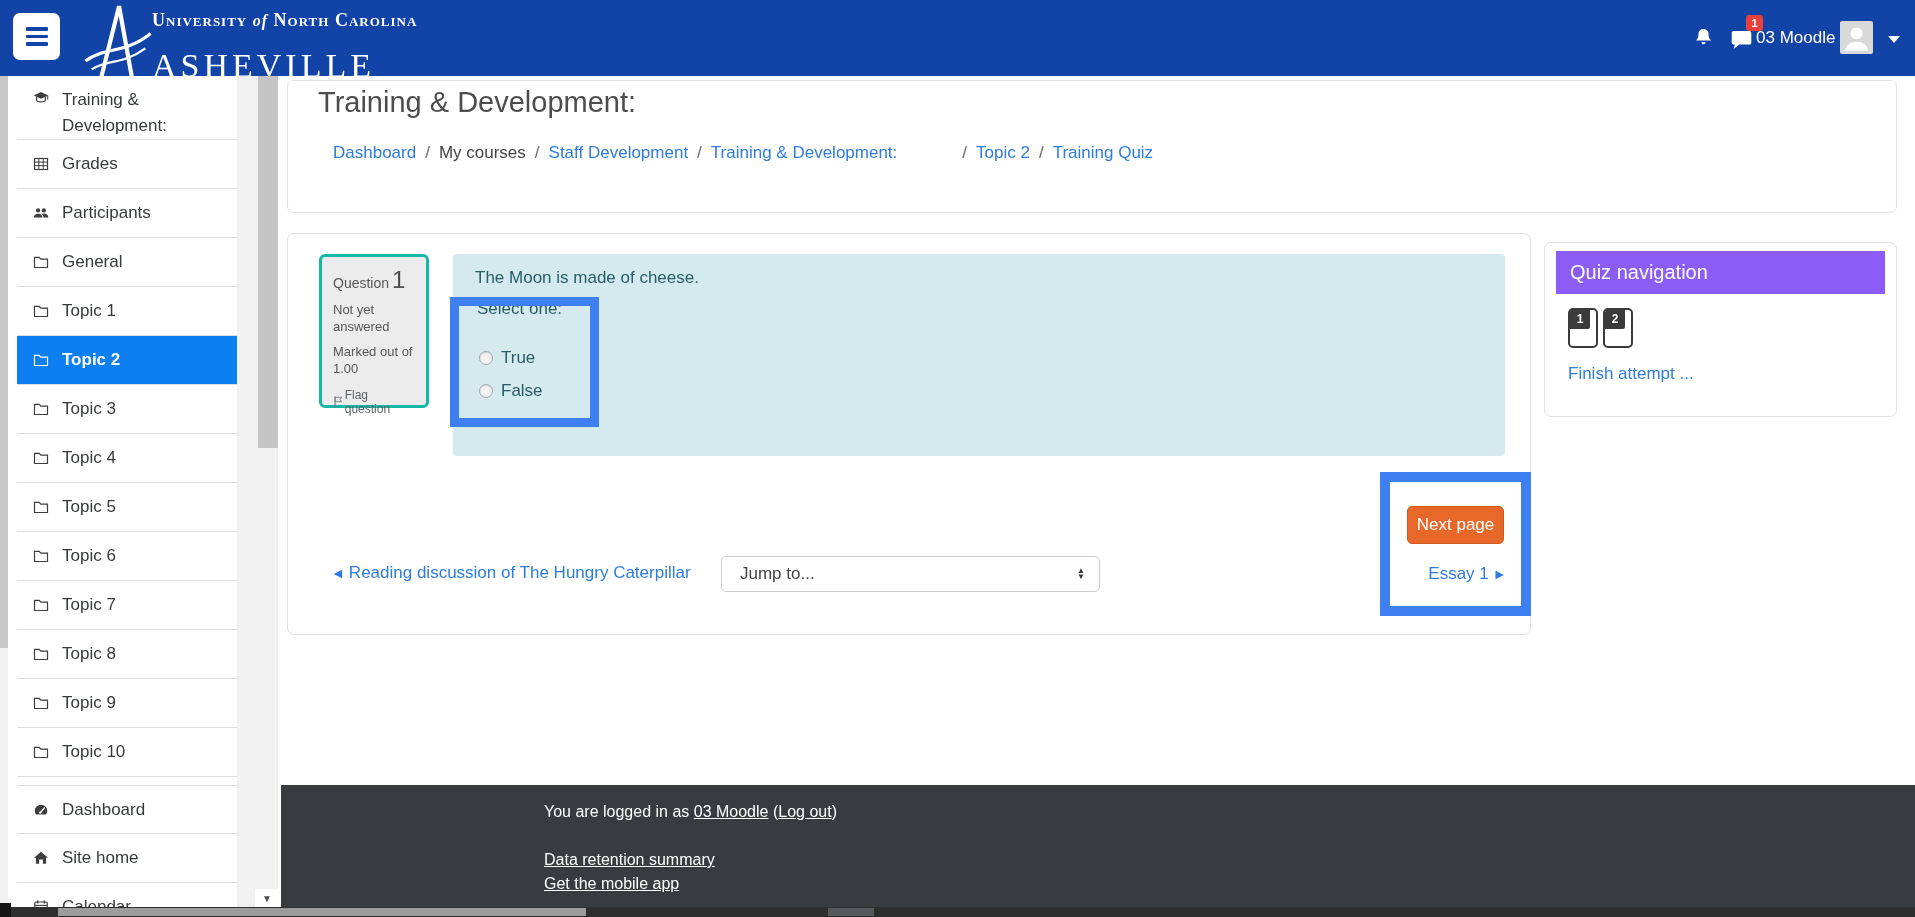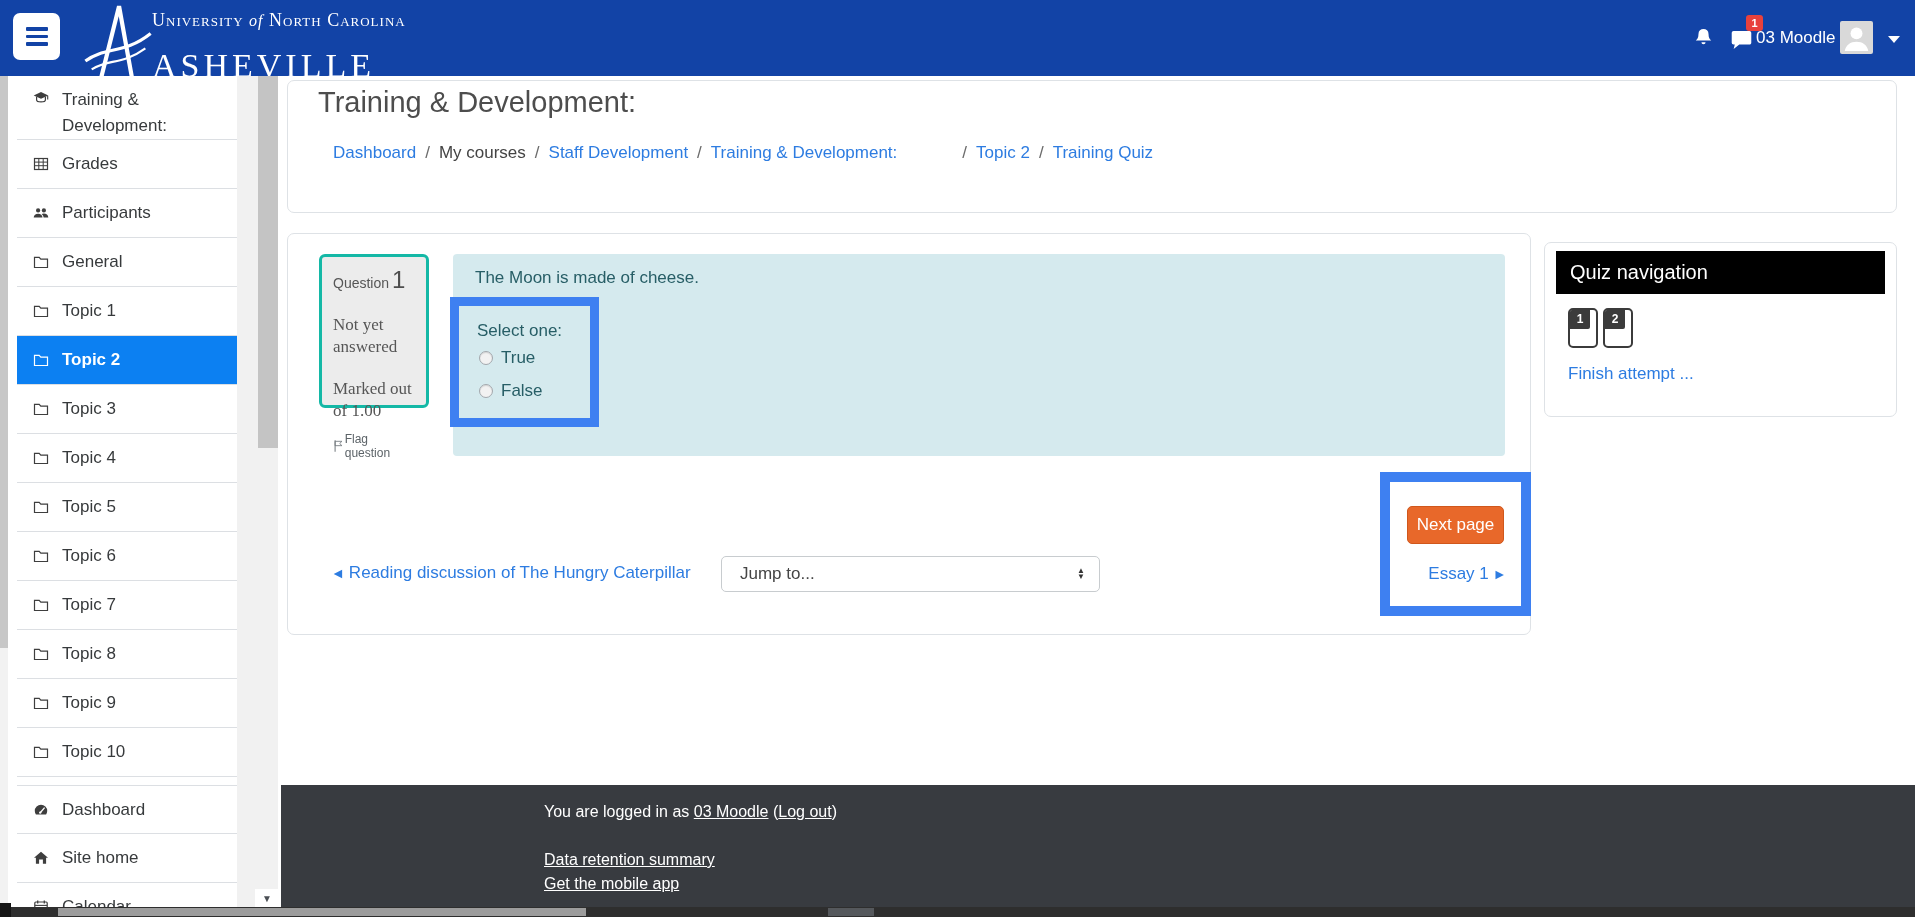--- a/index.html
+++ b/index.html
@@ -10,21 +10,21 @@
   }
   .abs { position:absolute; }
 
   
   .topbar { left:0; top:0; width:1915px; height:76px; background:#1243a6; overflow:hidden; z-index:30; }
   .hamburger { left:13px; top:13px; width:47px; height:47px; background:#fff; border-radius:7px;
     display:flex; flex-direction:column; align-items:center; justify-content:center; gap:4px; cursor:pointer; }
   .hamburger .bar { width:22px; height:3.5px; background:#1243a6; border-radius:1px; }
   .logo-a { left:84px; top:2px; width:68px; height:80px; }
   .logo-text { left:152px; top:10px; color:#fff; font-family:"Liberation Serif", serif; }
-  .logo-line1 { font-size:18px; letter-spacing:1px; font-variant:small-caps; }
+  .logo-line1 { font-size:18px; letter-spacing:1px; font-variant:small-caps;font-weight:bold; }
   .logo-line1 .of { font-variant:normal; font-style:italic; font-size:16px; }
   .logo-line2 { font-size:34px; letter-spacing:4px; line-height:34px; margin-top:18px; }
   .icon-bell { left:1692px; top:26px; width:23px; height:25px; }
   .icon-chat { left:1729px; top:29px; width:25px; height:22px; }
   .chat-badge { left:1746px; top:15px; min-width:17px; height:16px; background:#e8413c; color:#fff;
     border-radius:3px; font-size:11px; font-weight:bold; text-align:center; line-height:16px; padding:0 3px; }
   .topbar-user { left:1756px; top:26px; color:#fff; font-size:17px; line-height:24px; }
   .avatar { left:1840px; top:21px; width:33px; height:33px; background:#d9d9d9; border-radius:2px; overflow:hidden; }
   .user-caret { left:1888px; top:36px; width:0; height:0;
     border-left:6px solid transparent; border-right:6px solid transparent; border-top:7px solid #fff; }
@@ -59,28 +59,28 @@
   .breadcrumb .bc-sep { color:#6b6b6b; }
   .bc-gap { margin-right:56px; }
 
   .quiz-card { left:287px; top:233px; width:1244px; height:402px; }
 
   
   .qinfo { left:319px; top:254px; width:110px; height:154px; background:#ececec;
     border:3px solid #14b8a6; border-radius:6px; padding:9px 11px; color:#565656; }
   .qinfo .qline { font-size:14px; }
   .qinfo .qnum { font-size:24px; color:#4d4d4d; margin-left:3px; }
-  .qinfo .qmeta { font-size:17px; line-height:1.3; margin-top:20px;font-family:Liberation Serif, serif; }
+  .qinfo .qmeta { font-size:13px; line-height:1.3; margin-top:8px; }
   .qinfo .qflag { margin-top:10px; font-size:12px; display:flex; align-items:center; color:#5c6368; cursor:pointer; }
   .qinfo .qflag svg { color:#6f767b; }
 
   
   .qcontent { left:453px; top:254px; width:1052px; height:202px; background:#d5eaee; border-radius:4px; }
   .qtext { left:475px; top:268px; font-size:17px; color:#275e66; }
-  .qprompt { left:477px; top:321px; font-size:17px; color:#275e66; }
+  .qprompt { left:477px; top:299px; font-size:17px; color:#275e66; }
   .qopt { display:flex; align-items:center; gap:8px; font-size:17px; color:#275e66; cursor:pointer; }
   .qopt .radio { width:14px; height:14px; border-radius:50%; background:#f2f2f2; border:1px solid #a3a8ad;
     box-shadow: inset 0 1px 1px rgba(0,0,0,.12); }
   .opt-true { left:479px; top:348px; }
   .opt-false { left:479px; top:381px; }
 
   
   .hl { border:9px solid #3e80f1; background:transparent; z-index:20; pointer-events:none; }
   .hl-select { left:450px; top:297px; width:149px; height:130px; }
   .hl-next { left:1380px; top:472px; width:151px; height:144px; border-width:10px; }
@@ -92,21 +92,21 @@
     border-radius:5px; display:flex; align-items:center; padding:0 14px 0 18px; font-size:17px; color:#454545; cursor:pointer; }
   .jump-select .spacer { flex:1; }
   .updown { display:flex; flex-direction:column; align-items:center; color:#333; font-size:8px; line-height:6px; }
   .next-btn { left:1407px; top:506px; width:97px; height:38px; background:#e8682a; border:1px solid #d0571c;
     border-radius:5px; color:#fff; font-size:17px; text-align:center; line-height:36px; cursor:pointer; }
   .next-link { left:1380px; top:564px; width:151px; text-align:center; font-size:17px; color:#2d7ce1; cursor:pointer;padding-left:24px; }
   .next-link .arrow { font-size:14px; margin-left:4px; }
 
   
   .quiznav-card { left:1544px; top:242px; width:353px; height:175px; }
-  .quiznav-head { left:1556px; top:251px; width:329px; height:43px; background:#000000; color:#fff;
+  .quiznav-head { left:1556px; top:251px; width:329px; height:43px; background:#8b5cf6; color:#fff;
     font-size:20px; line-height:43px; padding-left:14px; }
   .qnav-btn { width:30px; height:40px; background:#fff; border:2px solid #3b3b3b; border-radius:5px; cursor:pointer; }
   .qnav-btn .pg { position:absolute; left:0; top:0; width:20px; height:19px; background:#3b3b3b;
     border-radius:2px 0 2px 0; color:#fff; font-size:12px; font-weight:bold; text-align:center; line-height:19px; }
   .qnav-b1 { left:1568px; top:308px; }
   .qnav-b2 { left:1603px; top:308px; }
   .finish-link { left:1568px; top:364px; font-size:17px; color:#2d7ce1; cursor:pointer; }
 
   
   .footer { left:281px; top:785px; width:1634px; height:132px; background:#383b40; color:#fff; font-size:17px; }

